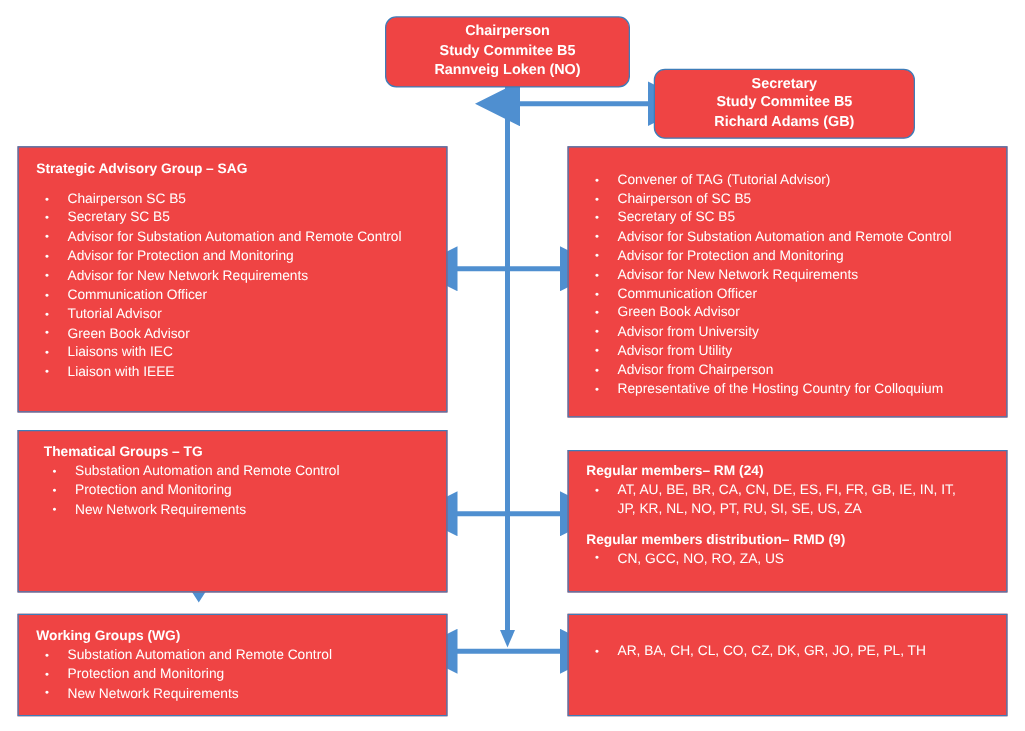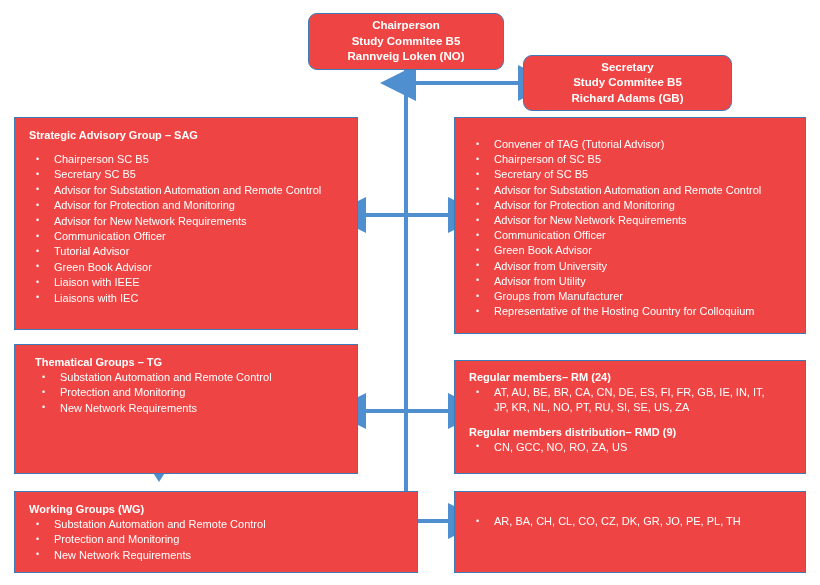--- a/index.html
+++ b/index.html
@@ -166,39 +166,39 @@
     <div class="gap"></div>
     <ul>
       <li>Chairperson  SC B5</li>
       <li>Secretary SC B5</li>
       <li>Advisor for Substation Automation and Remote Control</li>
       <li>Advisor for Protection and Monitoring</li>
       <li>Advisor for New Network Requirements</li>
       <li>Communication Officer</li>
       <li>Tutorial Advisor</li>
       <li>Green Book Advisor</li>
+      <li>Liaisons  with IEC</li>
       <li>Liaison  with IEEE</li>
-      <li>Liaisons  with IEC</li>
     </ul>
   </div>
 
   <div class="box plain panel" style="left:454px; top:117px; width:352px; height:217px;">
     <div class="gap"></div>
     <ul class="tight">
       <li>Convener of TAG (Tutorial Advisor)</li>
       <li>Chairperson  of SC B5</li>
       <li>Secretary of SC B5</li>
       <li>Advisor for Substation Automation and Remote Control</li>
       <li>Advisor for Protection and Monitoring</li>
       <li>Advisor for New Network Requirements</li>
       <li>Communication Officer</li>
       <li>Green Book Advisor</li>
       <li>Advisor from University</li>
       <li>Advisor from Utility</li>
-      <li>Groups from Manufacturer</li>
+      <li>Advisor from Chairperson</li>
       <li>Representative of the Hosting Country for Colloquium</li>
     </ul>
   </div>
 
   <div class="box plain panel" style="left:14px; top:344px; width:344px; height:130px;padding-left:20px;">
     <div class="panel-title">Thematical Groups – TG</div>
     <ul>
       <li>Substation Automation and Remote Control</li>
       <li>Protection and Monitoring</li>
       <li>New Network Requirements</li>
@@ -213,21 +213,21 @@
         <span class="cont">JP, KR, NL, NO, PT, RU, SI, SE, US, ZA</span>
       </li>
     </ul>
     <div class="gap"></div>
     <div class="panel-title">Regular members  distribution– RMD (9)</div>
     <ul>
       <li>CN, GCC, NO, RO, ZA, US</li>
     </ul>
   </div>
 
-  <div class="box plain panel" style="left:14px; top:491px; width:404px; height:82px;">
+  <div class="box plain panel" style="left:14px; top:491px; width:344px; height:82px;">
     <div class="panel-title">Working Groups (WG)</div>
     <ul>
       <li>Substation Automation and Remote Control</li>
       <li>Protection and Monitoring</li>
       <li>New Network Requirements</li>
     </ul>
   </div>
 
   <div class="box plain panel" style="left:454px; top:491px; width:352px; height:82px; padding-top:22px;">
     <ul>

